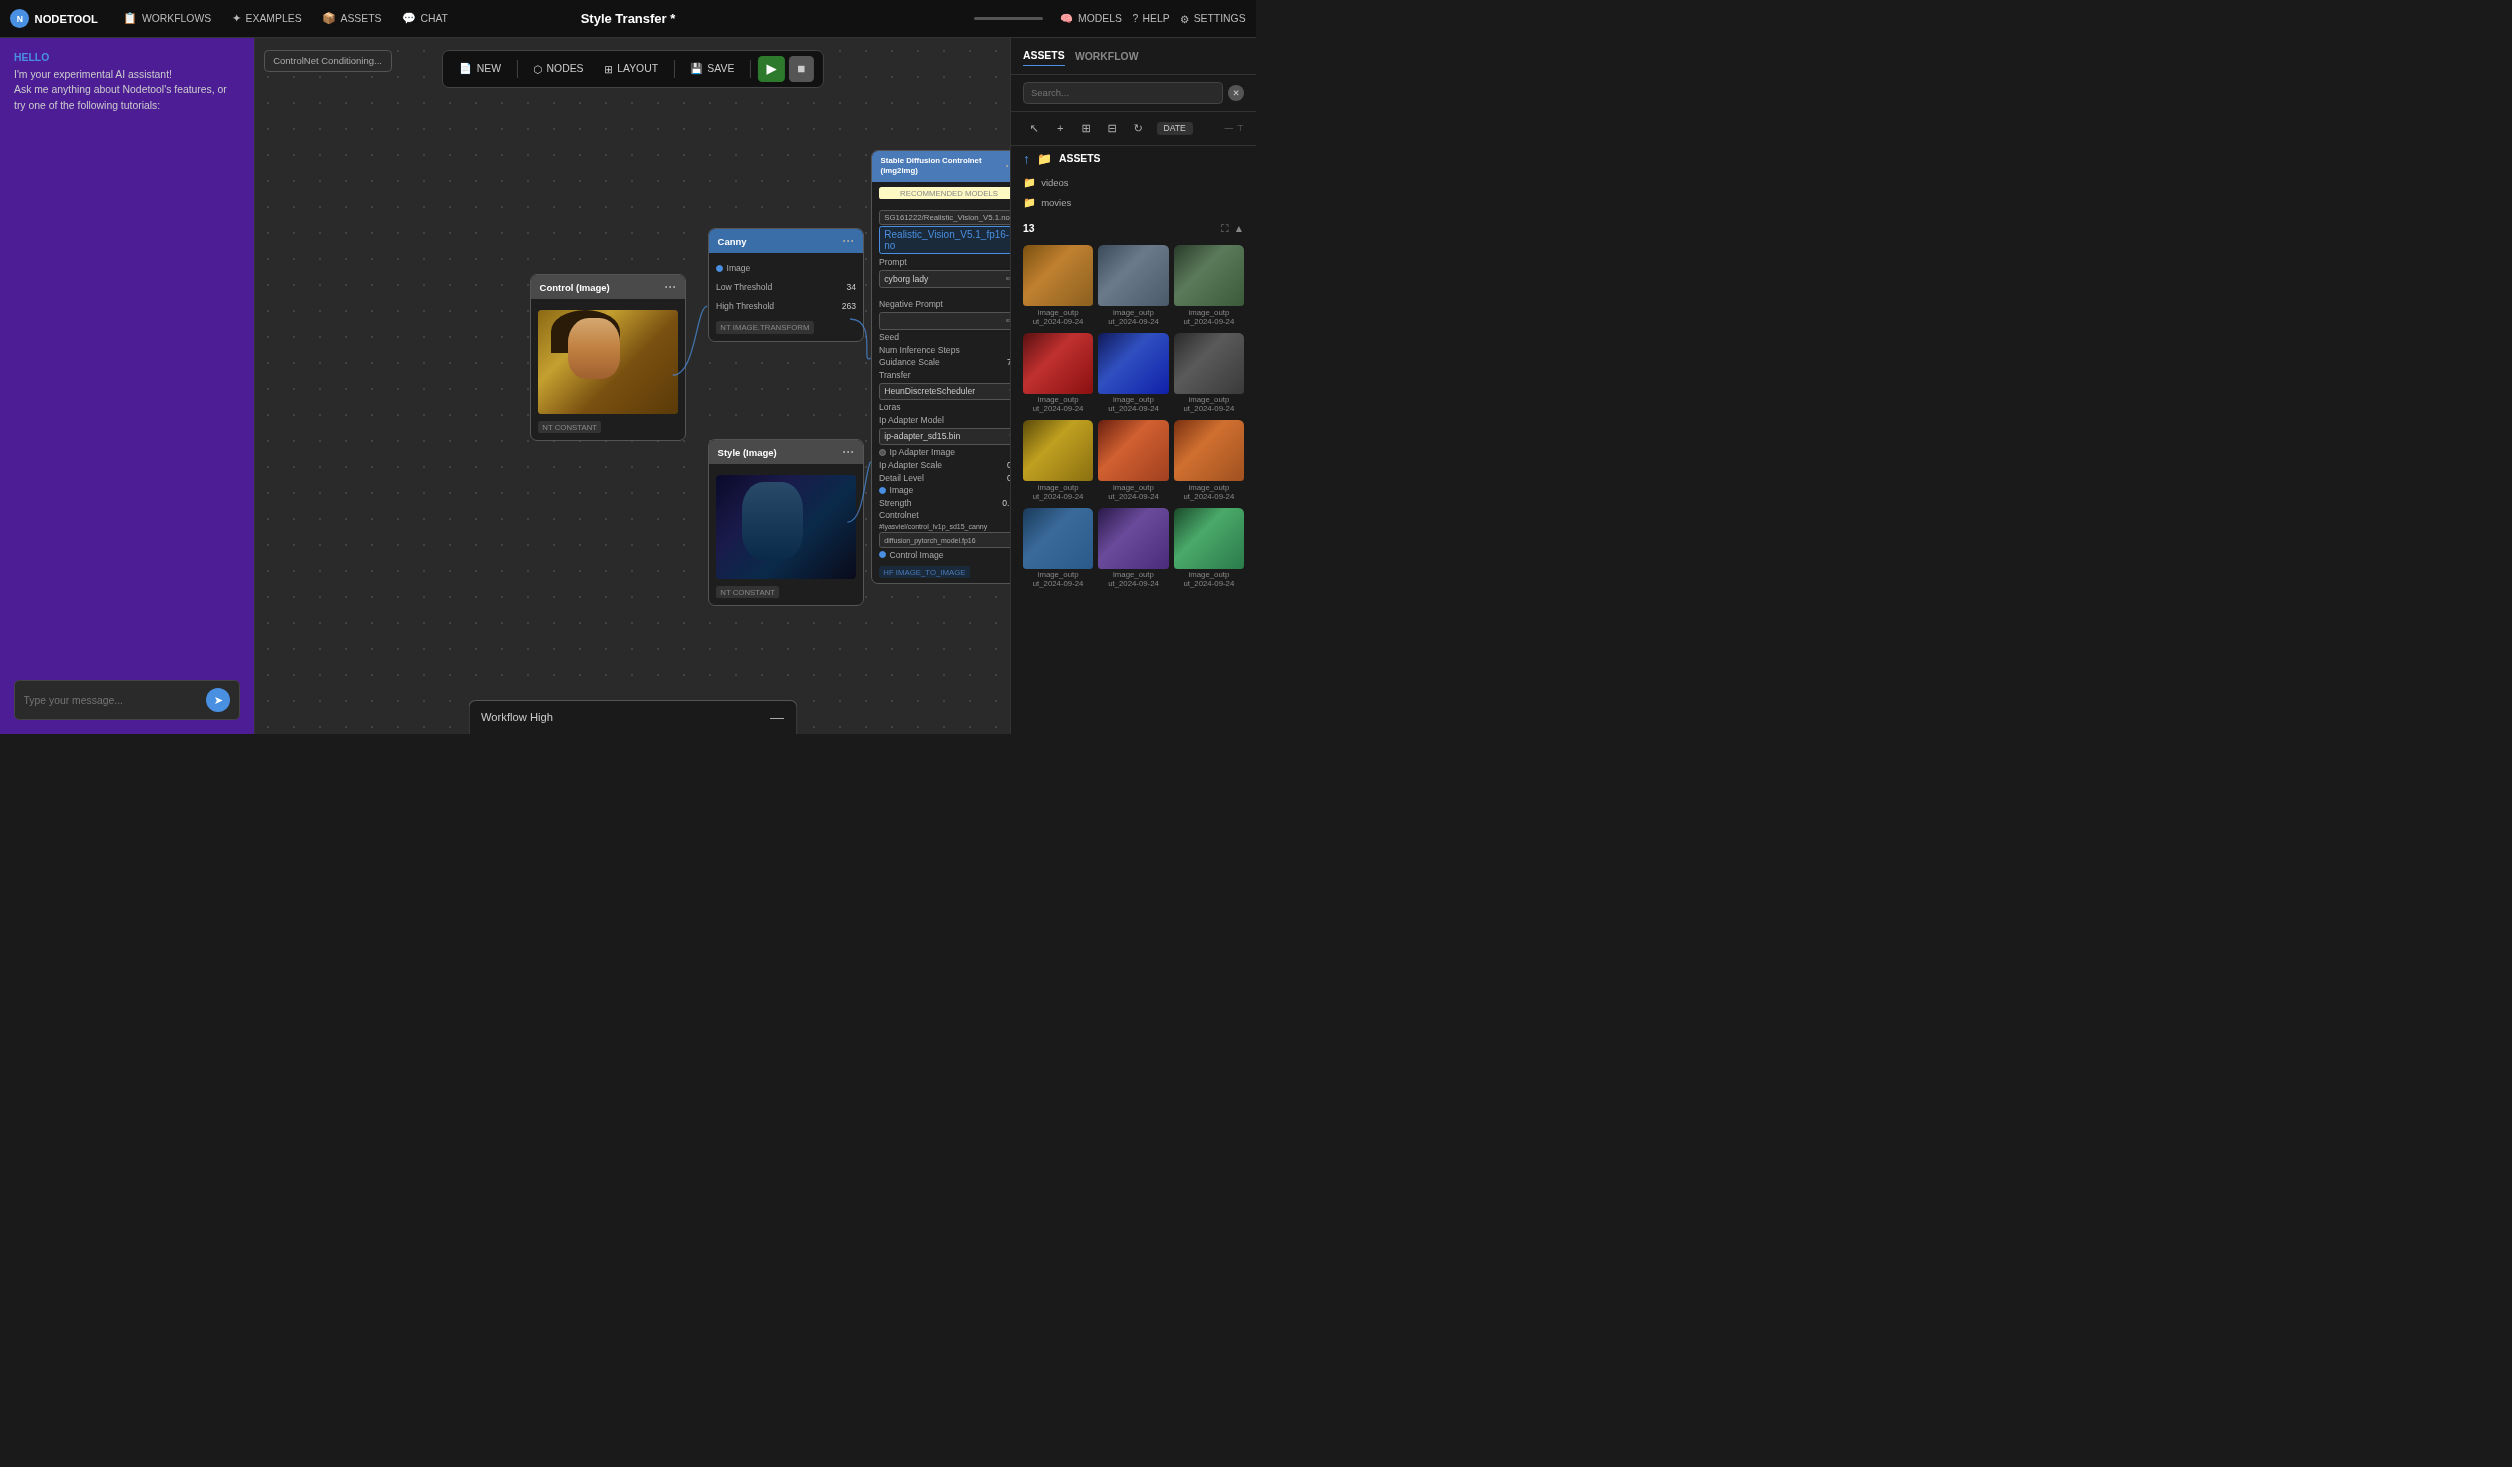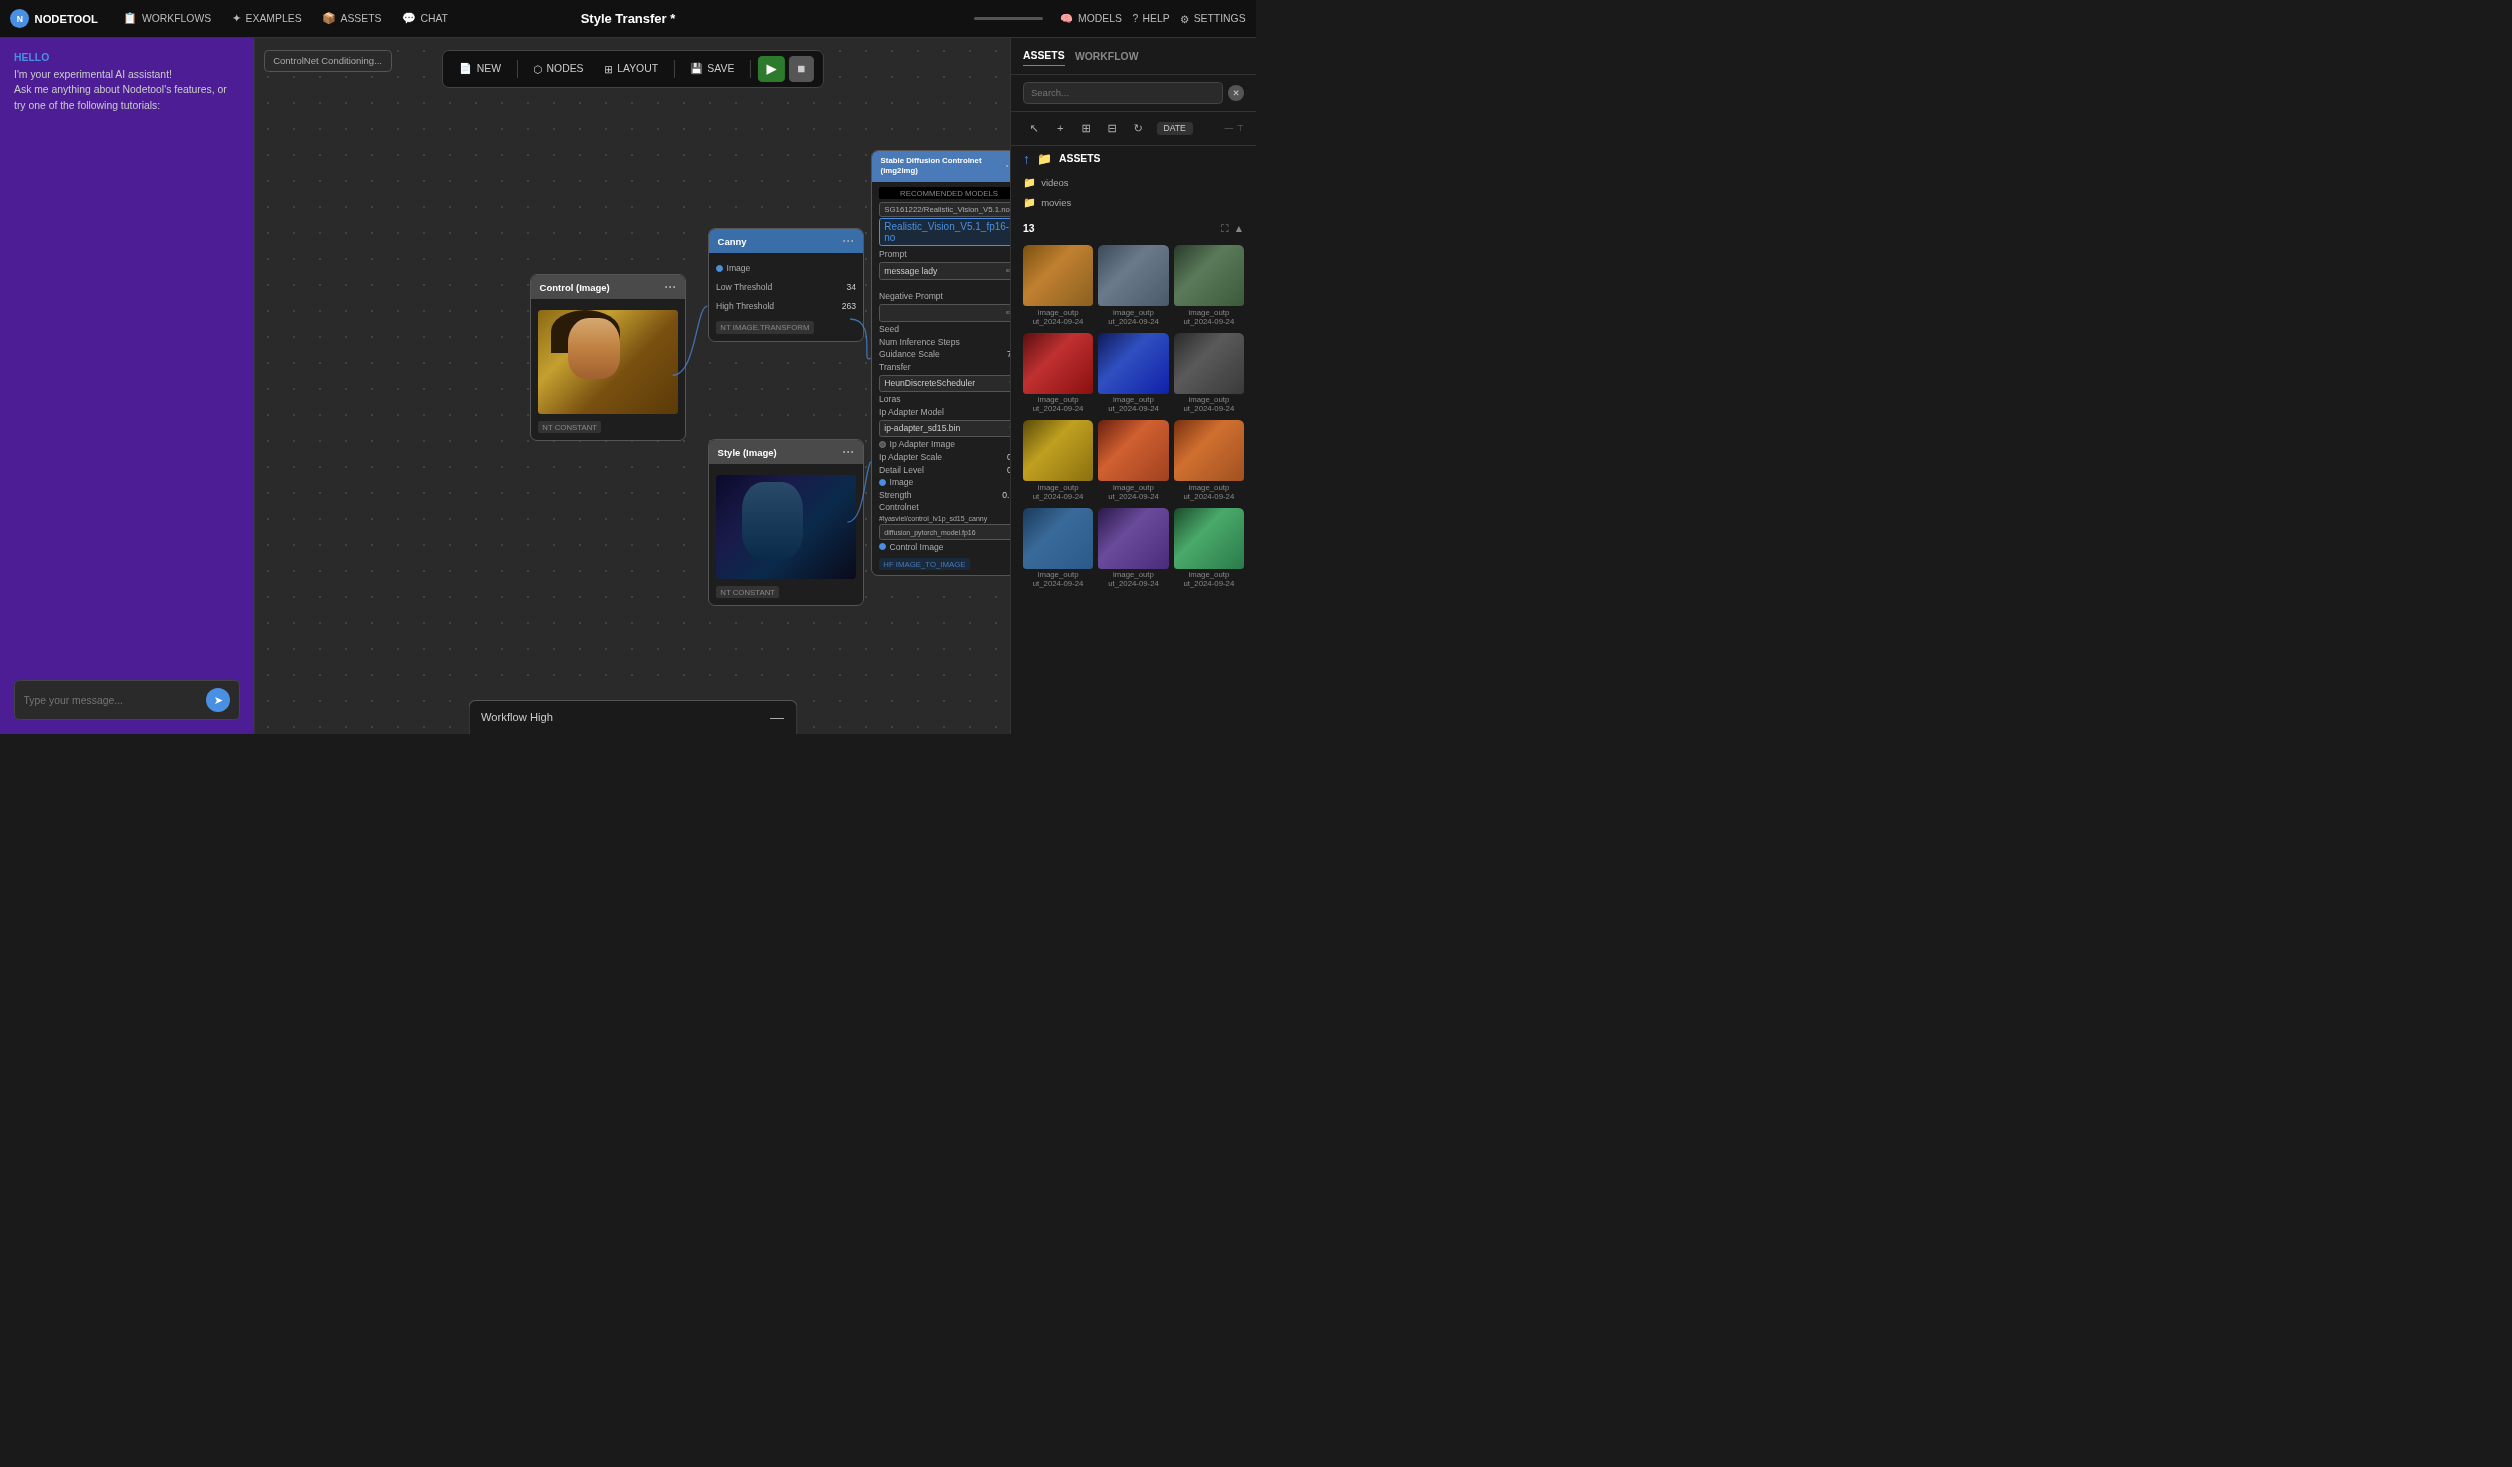--- a/index.html
+++ b/index.html
@@ -215,21 +215,21 @@
       padding: 1.7px 4.3px;
       border-radius: 2.6px;
       margin: 3.5px 0 0 0;
       display: inline-block;
     }
     .sd-body {
       padding: 5.2px 7px;
     }
     .sd-recommended {
       font-size: 7.8px; color: #888; text-align: center;
-      padding: 1.7px; background: #000000; border-radius: 2.6px; margin-bottom: 3px;
+      padding: 1.7px; background: #fef9c3; border-radius: 2.6px; margin-bottom: 11px;
     }
     .sd-model-option {
       font-size: 7.8px; color: #aaa;
       background: #2a2a2a; border: 0.9px solid #555;
       padding: 1.7px 4.3px; border-radius: 2.6px; margin-bottom: 1.7px;
     }
     .sd-model-selected {
       font-size: 10px; color: #4a90e2;
       background: #1a2a3a; border: 0.9px solid #4a90e2;
       padding: 1.7px 4.3px; border-radius: 2.6px; margin-bottom: 3.5px;
@@ -627,21 +627,21 @@
       </div>
       <div class="sd-body">
         <div class="sd-recommended">RECOMMENDED MODELS</div>
         <div class="sd-model-option">SG161222/Realistic_Vision_V5.1.noVAE</div>
         <div class="sd-model-selected">Realistic_Vision_V5.1_fp16-no</div>
 
         <div class="sd-field">
           <label>Prompt</label>
         </div>
         <div class="sd-input">
-          <span>message lady</span>
+          <span>cyborg lady</span>
           <span class="pencil-icon">✏</span>
         </div>
 
         <div class="sd-field" style="margin-top:11px;">
           <label>Negative Prompt</label>
         </div>
         <div class="sd-input">
           <span>&nbsp;</span>
           <span class="pencil-icon">✏</span>
         </div>

